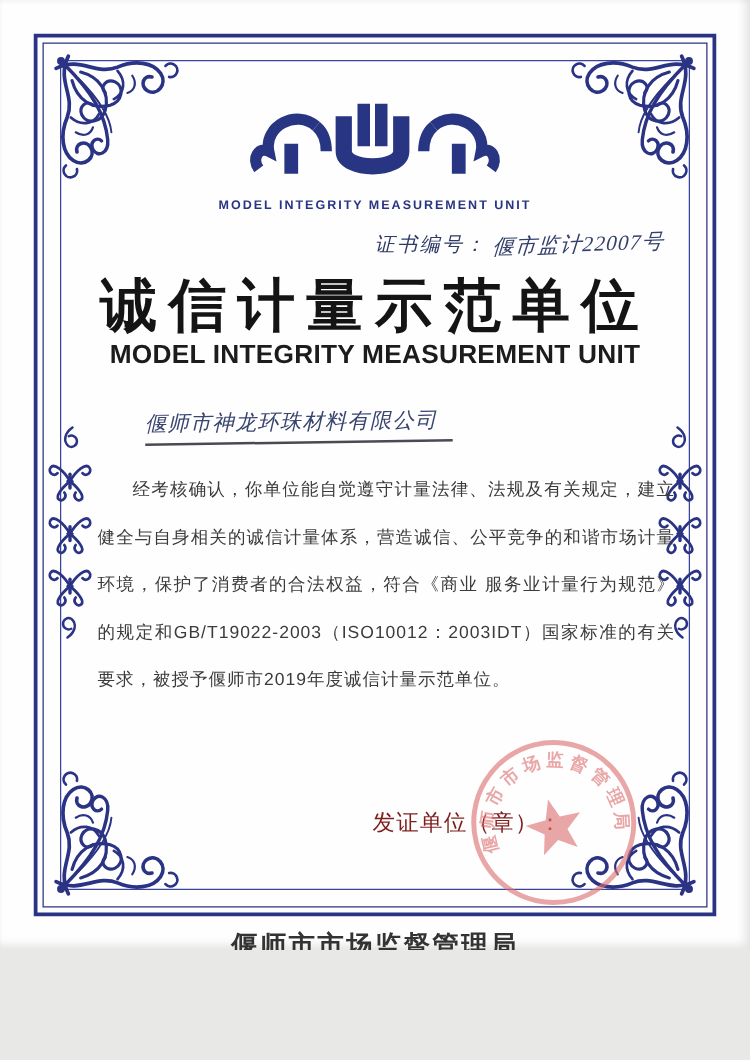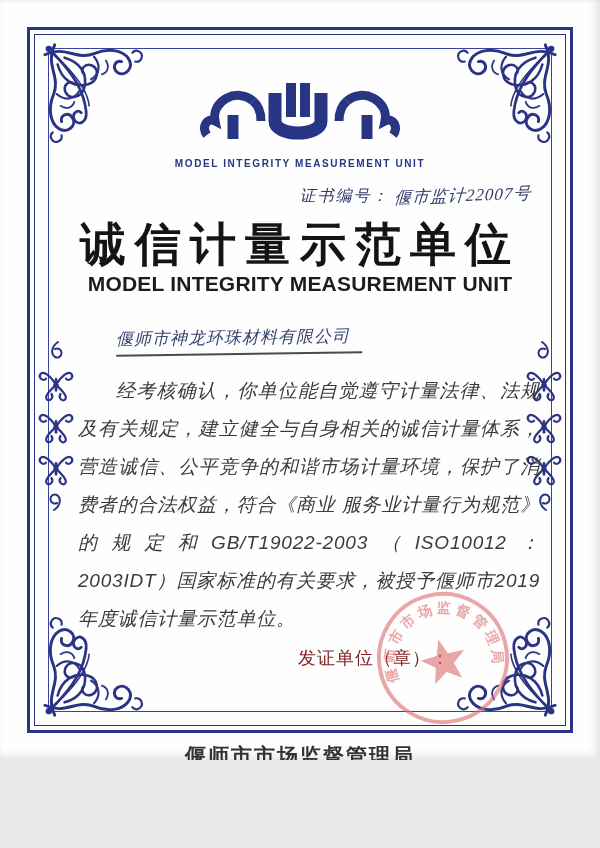--- a/index.html
+++ b/index.html
@@ -56,22 +56,22 @@
   
   .awardee{
     position:absolute;top:326px;left:116px;width:246px;
     border-bottom:2px solid #4a4a52;padding-bottom:4px;
     font-family:"Liberation Serif",serif;font-style:italic;font-size:17px;
     color:#39456f;letter-spacing:1px;transform:rotate(-0.8deg);
   }
   
   .body-text{
     position:absolute;top:372px;left:78px;width:462px;
-    font-size:19px;line-height:38px;color:#3b3b3b;text-align:justify;
-    text-indent:2em;letter-spacing:0.8px;font-family:"Liberation Sans",sans-serif;font-style:italic;
+    font-size:14px;line-height:38px;color:#3b3b3b;text-align:justify;
+    text-indent:2em;letter-spacing:0.8px;font-family:"Liberation Sans",sans-serif;
   }
   
   .issuer{
     position:absolute;top:646px;left:298px;font-size:18px;color:#7f1d1d;
     letter-spacing:1px;font-family:Liberation Serif, serif;
   }
   .seal{
     position:absolute;top:583px;left:368px;width:150px;height:150px;
     opacity:.62;transform:rotate(-14deg);
   }

